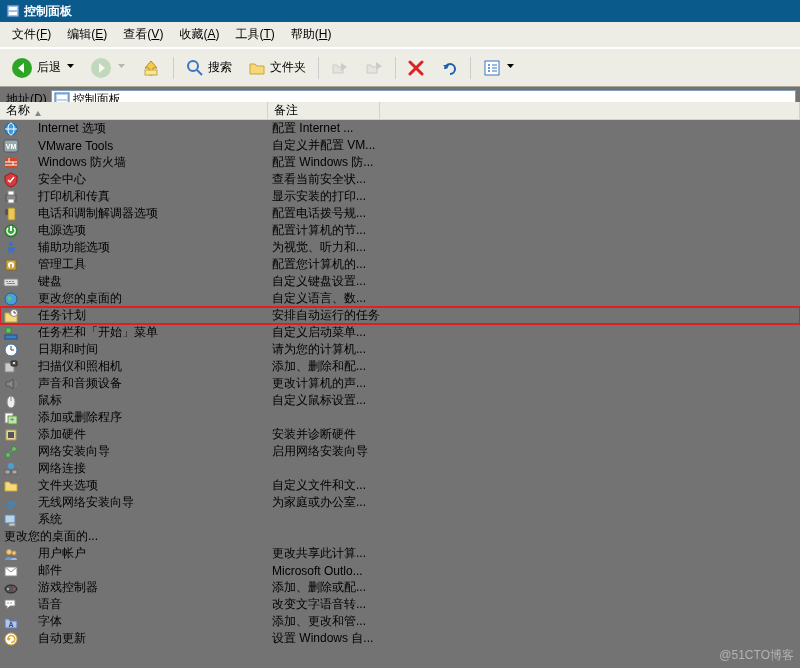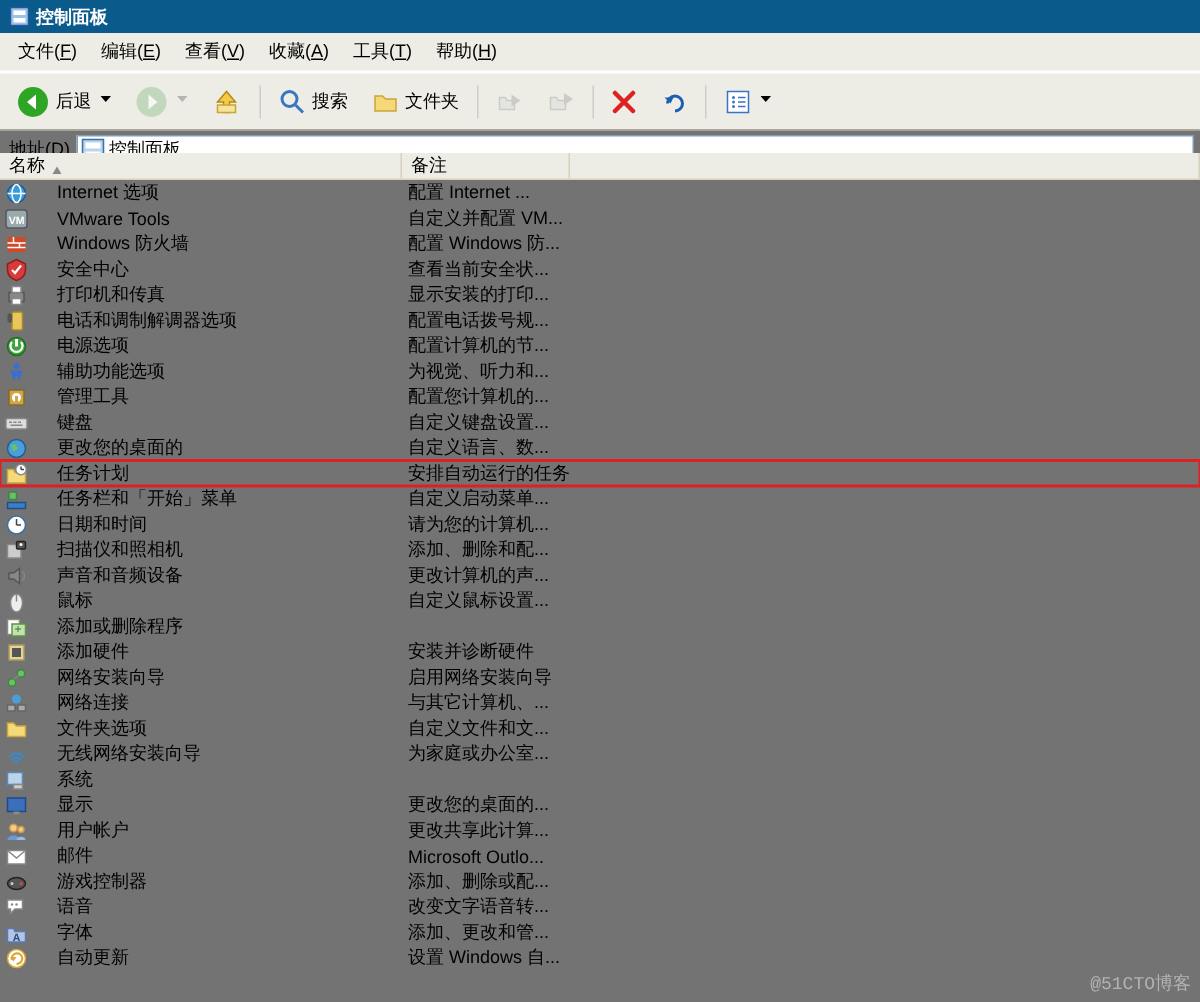--- a/index.html
+++ b/index.html
@@ -35,21 +35,21 @@
   .sort-ind { width:8px; height:8px; }
 
   .list { overflow:auto; height:calc(100% - 18px); }
   .row { display:flex; height:17px; align-items:center; }
   .row.highlight { outline:2px solid #E02020; outline-offset:-1px; }
   .cell.name { width:268px; display:flex; align-items:center; padding-left:3px; gap:19px; overflow:hidden; white-space:nowrap;}
   .cell.note { width:180px; padding-left:4px; white-space:nowrap;}
   .iicon { width:16px; height:16px; flex-shrink:0; }
   .iicon svg { display:block; }
 
-  .watermark { position:absolute; right:6px; bottom:4px; color:#b3b3b3; font-size:12px; font-family:Liberation Mono, monospace;}
+  .watermark { position:absolute; right:6px; bottom:4px; color:#b3b3b3; font-size:12px; font-family:Liberation Sans, sans-serif;}
 </style>
 </head>
 <body>
 
 <div class="titlebar">
   <span class="ticon">
     <svg width="14" height="14">
         <rect x="1" y="1" width="12" height="12" fill="#9dc2e8" stroke="#23599b"></rect>
         <rect x="3" y="3" width="8" height="3" fill="#fff"></rect>
         <rect x="3" y="8" width="8" height="3" fill="#fff"></rect>
@@ -445,21 +445,20 @@
           <span class="iicon">
             <svg width="16" height="16">
               <rect x="2" y="9" width="5" height="4" fill="#aaa" stroke="#666"></rect>
               <rect x="9" y="9" width="5" height="4" fill="#aaa" stroke="#666"></rect>
               <line x1="7" y1="11" x2="9" y2="11" stroke="#666"></line>
               <circle cx="8" cy="5" r="3" fill="#4a9fd8"></circle>
             </svg>
           </span>
           <span>网络连接</span>
         </div>
-        <div class="cell note"><span>与其它计算机、...</span></div>
       </div>
       <div class="row">
         <div class="cell name">
           <span class="iicon">
             <svg width="16" height="16">
               <path d="M2 4 L6 4 L8 6 L14 6 L14 13 L2 13 Z" fill="#f5d97a" stroke="#c9a53a"></path>
             </svg>
           </span>
           <span>文件夹选项</span>
         </div>
@@ -483,29 +482,20 @@
           <span class="iicon">
             <svg width="16" height="16">
               <rect x="2" y="3" width="10" height="8" fill="#bcd4ea" stroke="#5a8ab8"></rect>
               <rect x="6" y="11" width="6" height="3" fill="#ccc" stroke="#888"></rect>
             </svg>
           </span>
           <span>系统</span>
         </div>
       </div>
       <div class="row">
-        <div class="cell name">
-          <span class="iicon">
-            <svg width="16" height="16">
-              <rect x="2" y="3" width="12" height="9" fill="#3a6fba" stroke="#1f4a8a"></rect>
-              <rect x="6" y="12" width="4" height="2" fill="#888"></rect>
-            </svg>
-          </span>
-          <span>显示</span>
-        </div>
         <div class="cell note"><span>更改您的桌面的...</span></div>
       </div>
       <div class="row">
         <div class="cell name">
           <span class="iicon">
             <svg width="16" height="16">
               <circle cx="6" cy="6" r="2.5" fill="#f5c98a" stroke="#c99a4a"></circle>
               <circle cx="11" cy="7" r="2" fill="#f5c98a" stroke="#c99a4a"></circle>
               <path d="M2 14 C2 10 10 10 10 14 Z" fill="#6a9ad4"></path>
               <path d="M8 14 C8 11 14 11 14 14 Z" fill="#9abce4"></path>

